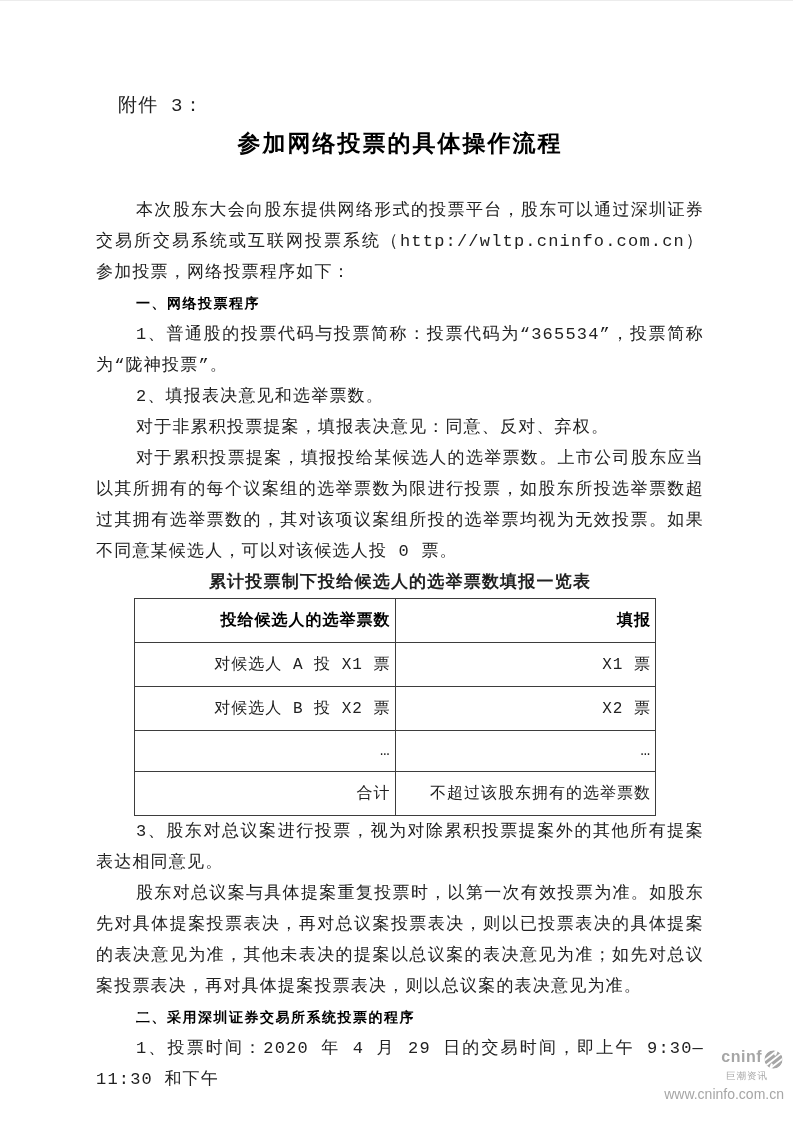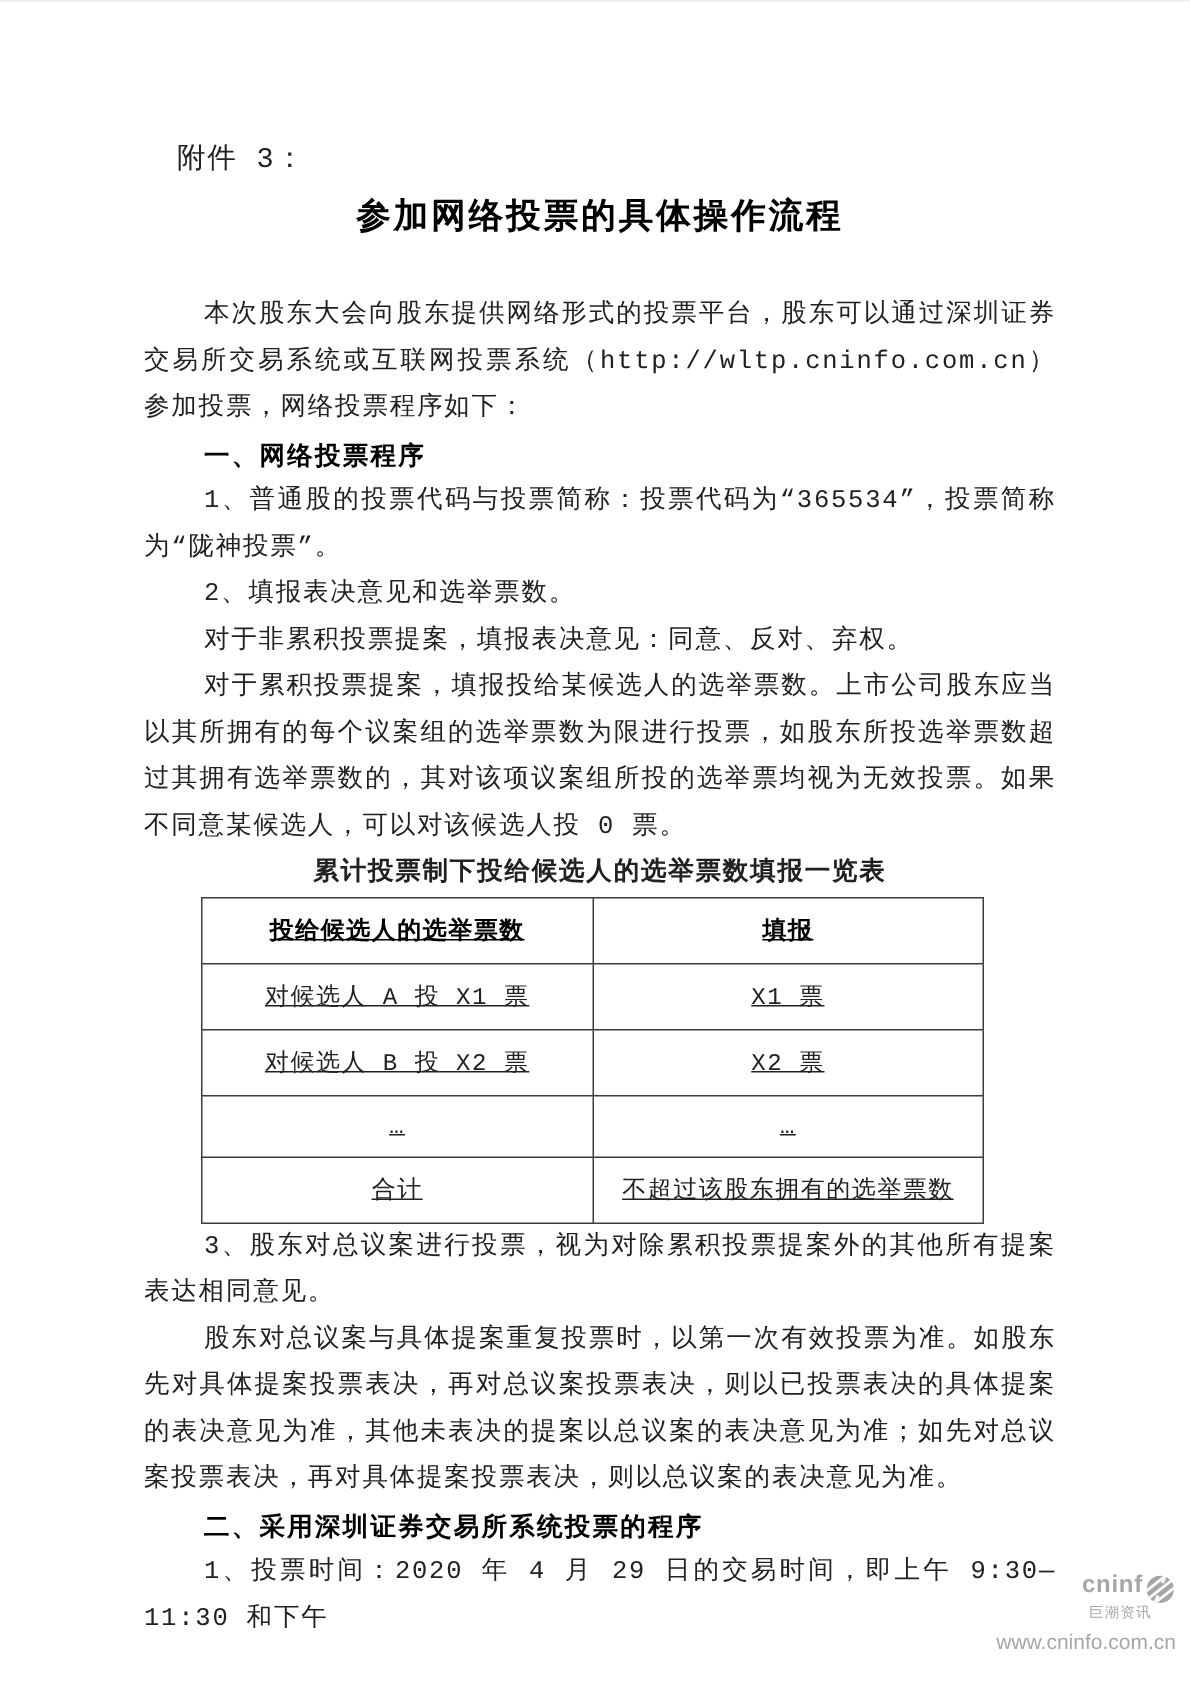--- a/index.html
+++ b/index.html
@@ -42,47 +42,46 @@
     font-size: 17px;
     letter-spacing: 1.2px;
     line-height: 31px;
     text-align: justify;
     text-indent: 40px;
   }
   .heading {
     font-family: "Liberation Sans", "DejaVu Sans", sans-serif;
     font-weight: bold;
     color: #000;
-    font-size: 17px;
+    font-size: 14px;
     letter-spacing: 1.5px;
     line-height: 31px;
     padding-left: 40px;
   }
   .table-title {
     font-size: 17px;
     letter-spacing: 1.2px;
     line-height: 31px;
     text-align: center;
     font-weight: bold;
   }
   table.vote-table {
     border-collapse: collapse;
     margin-left: 38px;
     width: 522px;
     table-layout: fixed;
   }
   table.vote-table th, table.vote-table td {
     border: 1.6px solid #3d3d3d;
-    text-align: center;
+    text-align: right;
     vertical-align: middle;
     height: 32px;
     font-size: 16px;
     letter-spacing: 1px;
     padding: 11px 4px;
-    text-decoration: underline;
   }
   table.vote-table th {
     font-family: "Liberation Sans", "DejaVu Sans", sans-serif;
     font-weight: bold;
     color: #000;
   }
   table.vote-table td { font-family: "Liberation Mono", "DejaVu Sans Mono", serif; }
   .footer-logo {
     position: absolute;
     right: 9px; bottom: 20px;

